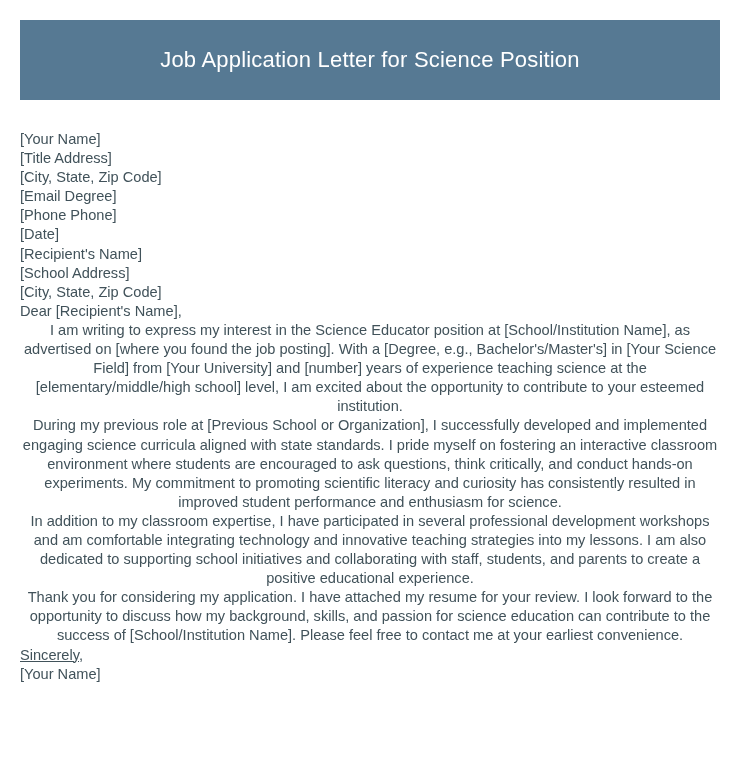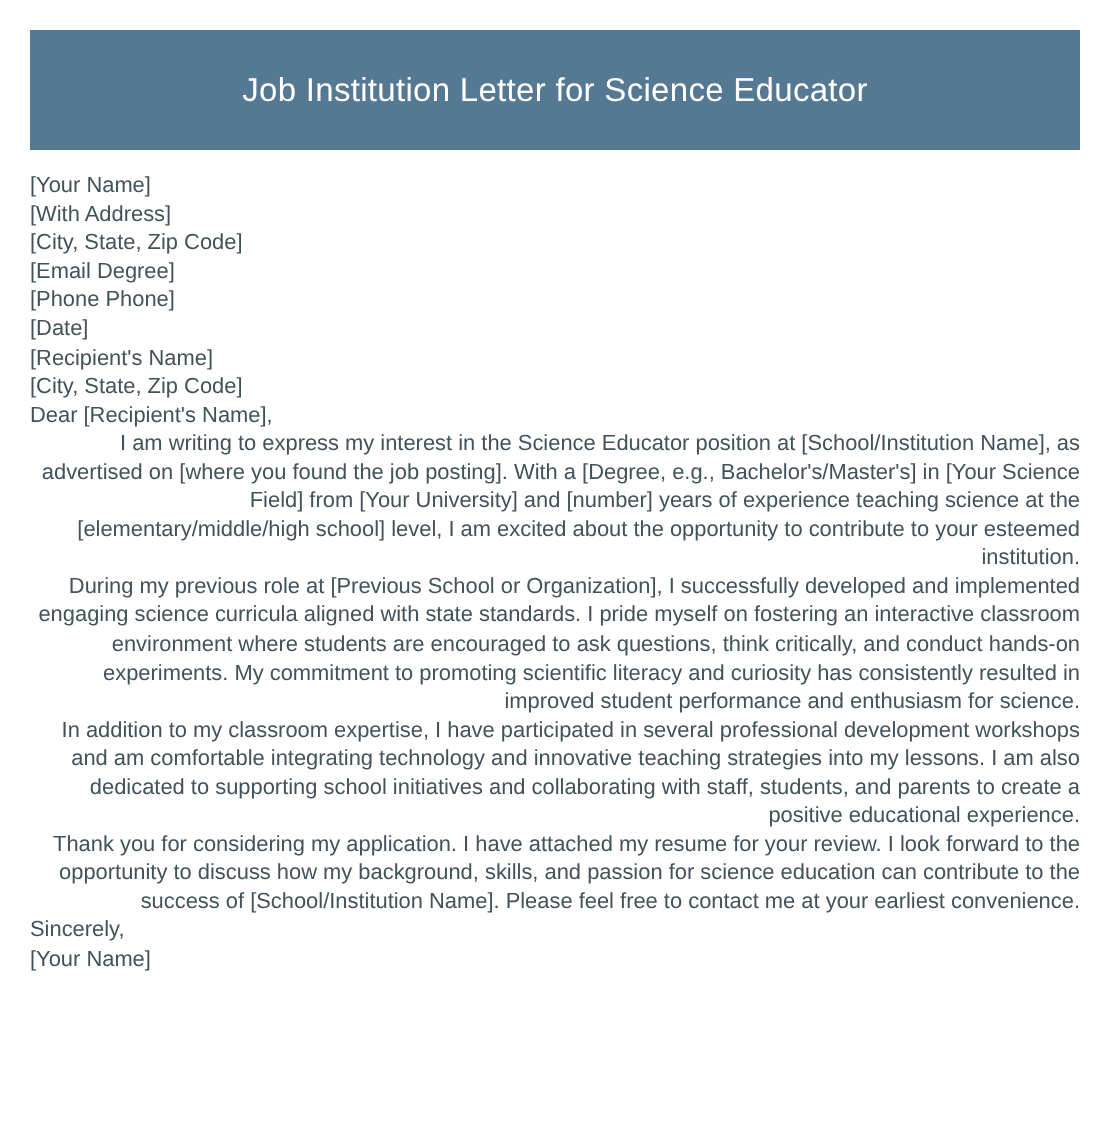--- a/index.html
+++ b/index.html
@@ -32,64 +32,66 @@
   .header-title {
     color: #ffffff;
     font-size: 22px;
     font-weight: normal;
     letter-spacing: 0.2px;
     text-align: center;
     line-height: 1.2;
   }
   .letter-body {
     margin: 0 20px;
-    padding-top: 15px;
+    padding-top: 30px;
     font-size: 14.6px;
     line-height: 19.1px;
     color: #41525a;
   }
   .addr-line {
     white-space: pre;
   }
   .salutation {
     margin: 0;
   }
   .para {
     margin: 0;
-    text-align: right;
+    text-align: center;
   }
   .closing {
     margin: 0;
+    text-decoration: underline;
   }
   .signature {
     margin: 0;
   }
 </style>
 </head>
 <body>
 
 <div class="page">
 
   <div class="header-band">
-    <div class="header-title">Job Institution Letter for Science Educator</div>
+    <div class="header-title">Job Application Letter for Science Position</div>
   </div>
 
   <div class="letter-body">
 
     <div>
       <div class="addr-line">[Your Name]</div>
-      <div class="addr-line">[With Address]</div>
+      <div class="addr-line">[Title Address]</div>
       <div class="addr-line">[City, State, Zip Code]</div>
       <div class="addr-line">[Email Degree]</div>
       <div class="addr-line">[Phone Phone]</div>
       <div class="addr-line">[Date]</div>
     </div>
 
     <div>
       <div class="addr-line">[Recipient's Name]</div>
+      <div class="addr-line">[School Address]</div>
       <div class="addr-line">[City, State, Zip Code]</div>
     </div>
 
     <p class="salutation">Dear [Recipient's Name],</p>
 
     <p class="para">I am writing to express my interest in the Science Educator position at [School/Institution Name], as advertised on [where you found the job posting]. With a [Degree, e.g., Bachelor's/Master's] in [Your Science Field] from [Your University] and [number] years of experience teaching science at the [elementary/middle/high school] level, I am excited about the opportunity to contribute to your esteemed institution.</p>
     <p class="para">During my previous role at [Previous School or Organization], I successfully developed and implemented engaging science curricula aligned with state standards. I pride myself on fostering an interactive classroom environment where students are encouraged to ask questions, think critically, and conduct hands-on experiments. My commitment to promoting scientific literacy and curiosity has consistently resulted in improved student performance and enthusiasm for science.</p>
     <p class="para">In addition to my classroom expertise, I have participated in several professional development workshops and am comfortable integrating technology and innovative teaching strategies into my lessons. I am also dedicated to supporting school initiatives and collaborating with staff, students, and parents to create a positive educational experience.</p>
     <p class="para">Thank you for considering my application. I have attached my resume for your review. I look forward to the opportunity to discuss how my background, skills, and passion for science education can contribute to the success of [School/Institution Name]. Please feel free to contact me at your earliest convenience.</p>
 

